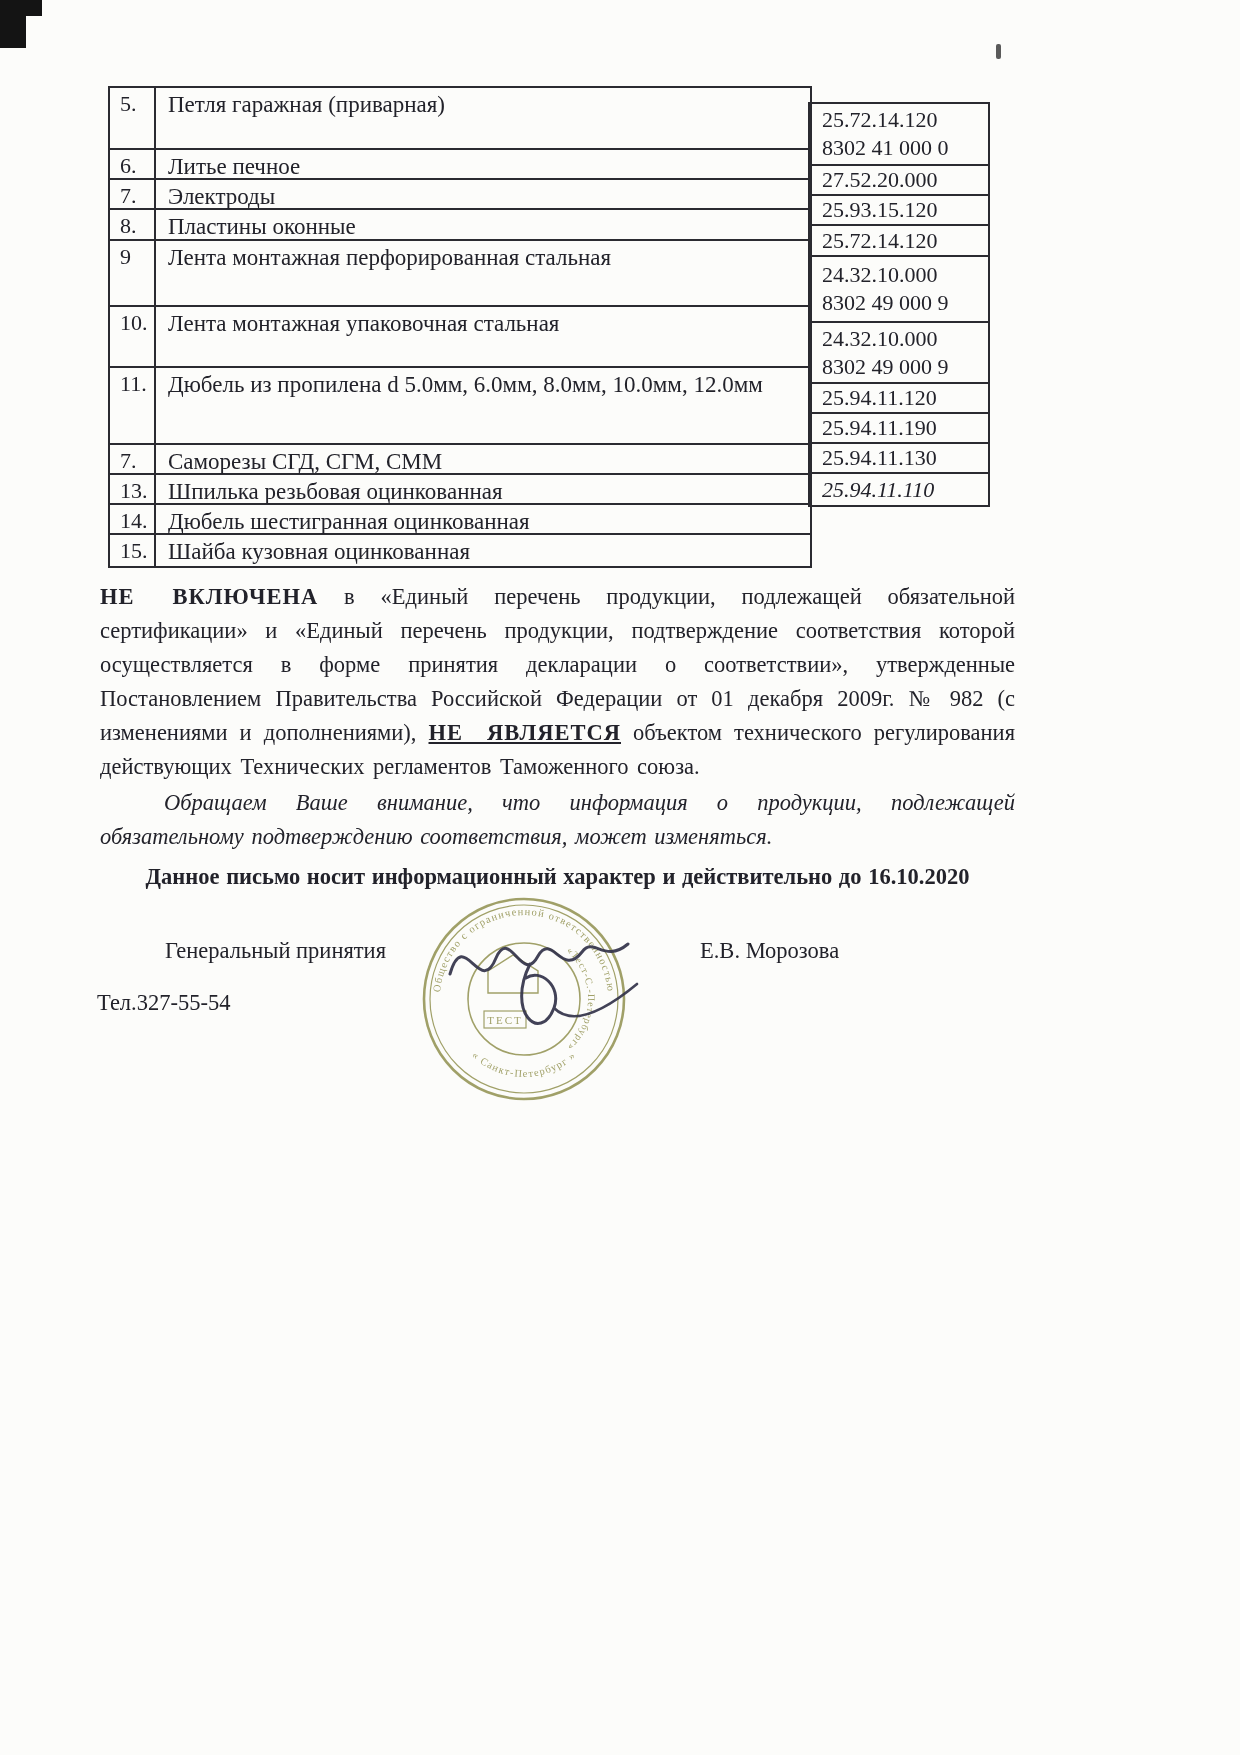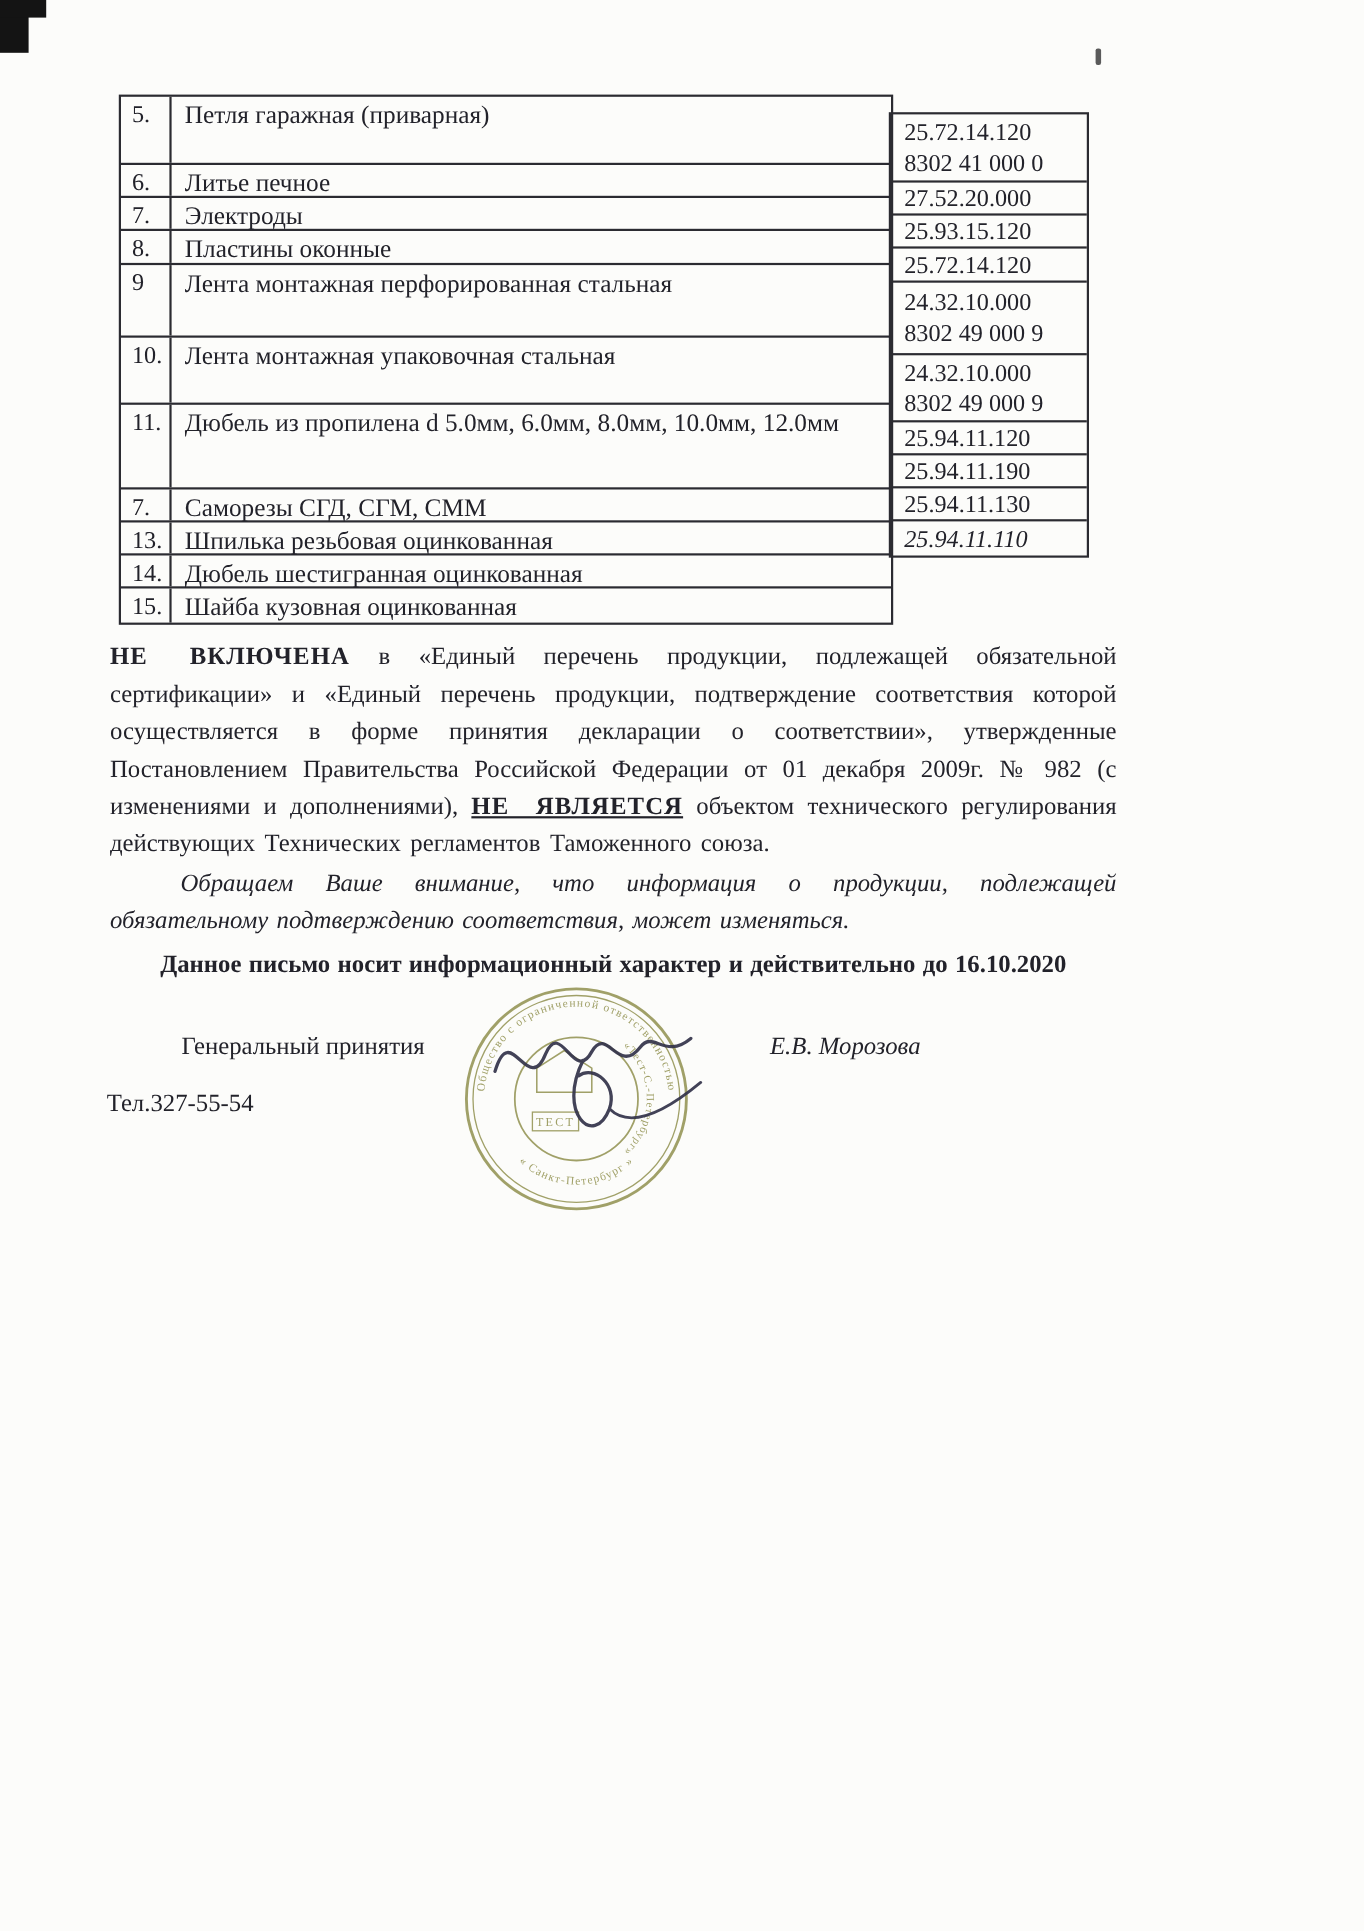--- a/index.html
+++ b/index.html
@@ -49,21 +49,21 @@
     font-size:22.5px; line-height:34px;
     text-align:justify; word-spacing:3px;
   }
   .p1 { top:580px; }
   .p1 b { letter-spacing:1px; word-spacing:14px; }
   .ul { text-decoration:underline; }
   .p2 { top:786px; font-style:italic; text-indent:64px; word-spacing:2px; }
   .p3 { top:860px; font-weight:bold; text-align:center; word-spacing:1px; }
 
   .sig-title { position:absolute; left:165px; top:938px; font-size:22.5px; }
-  .sig-name  { position:absolute; left:700px; top:938px; font-size:22.5px;font-style:italic; }
+  .sig-name  { position:absolute; left:700px; top:938px; font-size:22.5px; }
   .phone     { position:absolute; left:97px;  top:990px; font-size:22.5px; }
 
   
   .stamp { position:absolute; left:418px; top:893px; width:212px; height:212px; opacity:.82; }
   .signature { position:absolute; left:432px; top:912px; width:225px; height:160px; opacity:.92; }
 </style>
 </head>
 <body>
 
 <div class="page">

